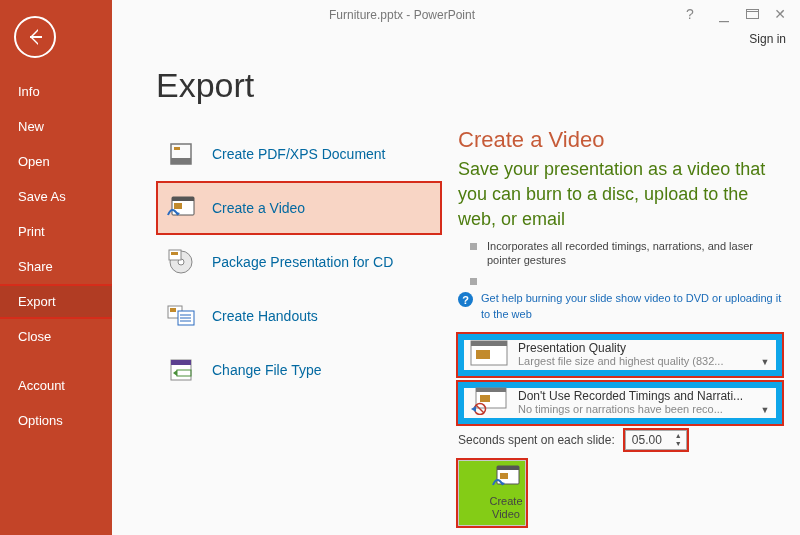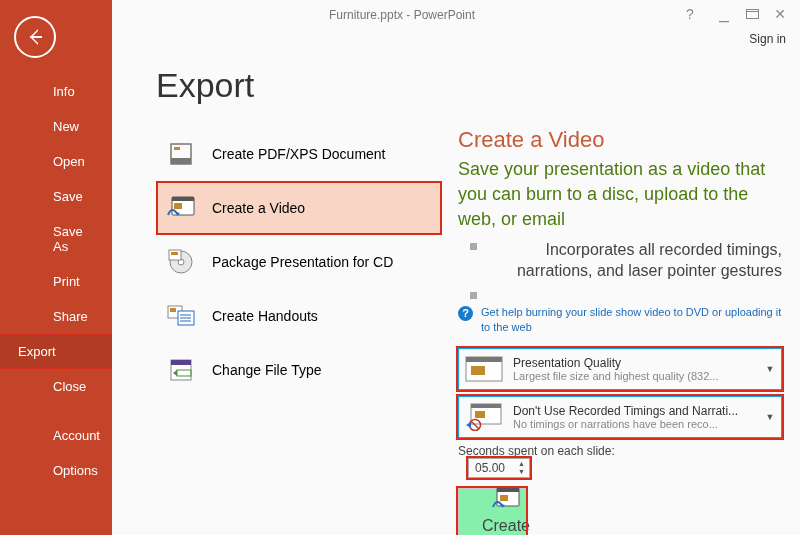--- a/index.html
+++ b/index.html
@@ -12,59 +12,59 @@
     .winctl.help { right: 100px; }
     .winctl.min { right: 66px; top: 10px; font-size: 18px; }
     .winctl.max { right: 38px; }
     .winctl.close { right: 10px; }
     .signin { position: absolute; top: 32px; right: 14px; font-size: 12px; color: #333; }
 
     
     .sidebar { width: 112px; height: 100%; background: #c34428; display: flex; flex-direction: column; padding-top: 10px; color: #fff; }
     .back-btn { width: 42px; height: 42px; border-radius: 50%; border: 2px solid #fff; margin: 6px 0 10px 14px; display: flex; align-items: center; justify-content: center; }
     .back-btn svg { width: 24px; height: 24px; fill: #fff; }
-    .side-item { padding: 10px 18px; font-size: 13px; cursor: pointer; margin-left: 35px; }
+    .side-item { padding: 10px 18px; font-size: 13px; cursor: pointer; }
     .side-item.export { background: #b13c23; border: 2px solid #d62c1a; border-left: none; border-right: none; margin: 0; padding: 8px 18px; }
     .side-gap { height: 6px; }
     .side-div { height: 14px; }
 
     
     .main { position: absolute; left: 112px; top: 52px; right: 0; bottom: 0; padding: 0 0 0 44px; background: #fafafa; }
     .page-title { font-size: 34px; font-weight: 300; color: #333; margin-top: 14px; margin-bottom: 22px; }
 
     .columns { display: flex; }
     .export-list { width: 286px; }
     .export-option { display: flex; align-items: center; height: 54px; padding-left: 8px; border: 2px solid transparent; cursor: pointer; }
     .export-option.highlighted { background: #f8d5c5; border: 2px solid #d62c1a; }
     .export-option .ico { width: 30px; height: 30px; margin-right: 16px; display: flex; align-items: center; justify-content: center; }
-    .export-option .lbl { font-size: 14px; color: #000000; text-align: center; }
+    .export-option .lbl { font-size: 14px; color: #0369a1; text-align: center; }
 
     
     .details { margin-left: 16px; width: 324px; font-size: 12px; color: #444; }
     .details h2 { font-size: 22px; font-weight: 300; color: #c65b38; margin-bottom: 4px; }
     .details .desc { font-size: 18px; color: #4d7c0f; line-height: 1.4; margin-bottom: 6px; }
-    .bulrow { display: flex; align-items: flex-start; padding-left: 12px; margin-bottom: 6px; font-size: 16px; line-height: 1.35; text-align: right; }
+    .bulrow { display: flex; align-items: flex-start; padding-left: 12px; margin-bottom: 6px; font-size: 11px; line-height: 1.35; }
     .bulrow .sq { width: 7px; height: 7px; background: #aaa; margin-top: 4px; margin-right: 10px; flex-shrink: 0; }
     .helprow { display: flex; align-items: flex-start; margin-top: 2px; margin-bottom: 12px; }
     .helprow .qicon { width: 15px; height: 15px; border-radius: 50%; background: #177bce; color: #fff; font-size: 11px; font-weight: bold; display: flex; align-items: center; justify-content: center; margin-right: 8px; margin-top: 1px; flex-shrink: 0; }
     .helprow .linktext { color: #1a6bb8; font-size: 11px; line-height: 1.4; }
 
-    .selector { border: 1px solid #0ea5e9; outline: 2px solid #d62c1a; height: 42px; display: flex; align-items: center; padding: 18px 6px; margin-bottom: 6px; cursor: pointer; position: relative; }
+    .selector { border: 6px solid #0ea5e9; outline: 2px solid #d62c1a; height: 42px; display: flex; align-items: flex-end; padding: 3px 6px; margin-bottom: 6px; cursor: pointer; position: relative; }
     .selector.timings { margin-bottom: 6px; }
     .selector .thumb { width: 38px; height: 28px; margin-right: 10px; display: flex; align-items: center; justify-content: center; flex-shrink: 0; }
     .selector .txt { flex: 1; overflow: hidden; }
     .selector .maintxt { font-size: 12px; color: #333; white-space: nowrap; overflow: hidden; text-overflow: ellipsis; }
     .selector .subtxt { font-size: 11px; color: #888; white-space: nowrap; overflow: hidden; text-overflow: ellipsis; }
     .selector .dd { width: 10px; text-align: center; font-size: 9px; color: #555; }
 
-    .secondsrow { display: flex; font-size: 12px; margin-top: 2px; flex-direction: column; }
+    .secondsrow { display: flex; align-items: center; font-size: 12px; margin-top: 2px; }
     .secondsrow .spin { border: 1px solid #aaa; outline: 2px solid #d62c1a; width: 62px; height: 20px; margin-left: 10px; display: flex; align-items: center; padding-left: 6px; font-size: 12px; position: relative; }
     .secondsrow .spin .arrows { position: absolute; right: 1px; top: 0; bottom: 0; width: 10px; display: flex; flex-direction: column; justify-content: center; font-size: 7px; line-height: 8px; color: #555; }
 
-    .create-btn { border: 1px solid #c8c8c8; outline: 2px solid #d62c1a; width: 68px; height: 66px; margin-top: 10px; display: flex; flex-direction: column; align-items: center; justify-content: center; font-size: 16px; cursor: pointer; background: #86efac; padding-left: 28px; }
+    .create-btn { border: 1px solid #c8c8c8; outline: 2px solid #d62c1a; width: 68px; height: 66px; margin-top: 10px; display: flex; flex-direction: column; align-items: center; justify-content: center; font-size: 11px; cursor: pointer; background: #84cc16; padding-left: 28px; }
     .create-btn .bi { width: 30px; height: 28px; margin-bottom: 2px; }
     .create-btn .bl { text-align: center; line-height: 1.15; }
   </style>
 </head>
 <body>
 
 <div class="titlebar">
   <span class="titlebar-text">Furniture.pptx - PowerPoint</span>
   <span class="winctl help">?</span>
   <span class="winctl min">–</span>
@@ -80,21 +80,20 @@
   <div class="back-btn">
     <svg viewBox="0 0 24 24">
         <path d="M15 4l-8 8 8 8v-2l-6-6 6-6z"></path>
         <rect x="7" y="11" width="12" height="2"></rect>
       </svg>
   </div>
   <div class="side-gap"></div>
   <div class="side-item">Info</div>
   <div class="side-item">New</div>
   <div class="side-item">Open</div>
-  <div class="side-item">Save</div>
   <div class="side-item">Save As</div>
   <div class="side-item">Print</div>
   <div class="side-item">Share</div>
   <div class="side-item export">Export</div>
   <div class="side-item">Close</div>
   <div class="side-div"></div>
   <div class="side-item">Account</div>
   <div class="side-item">Options</div>
 </div>
 

